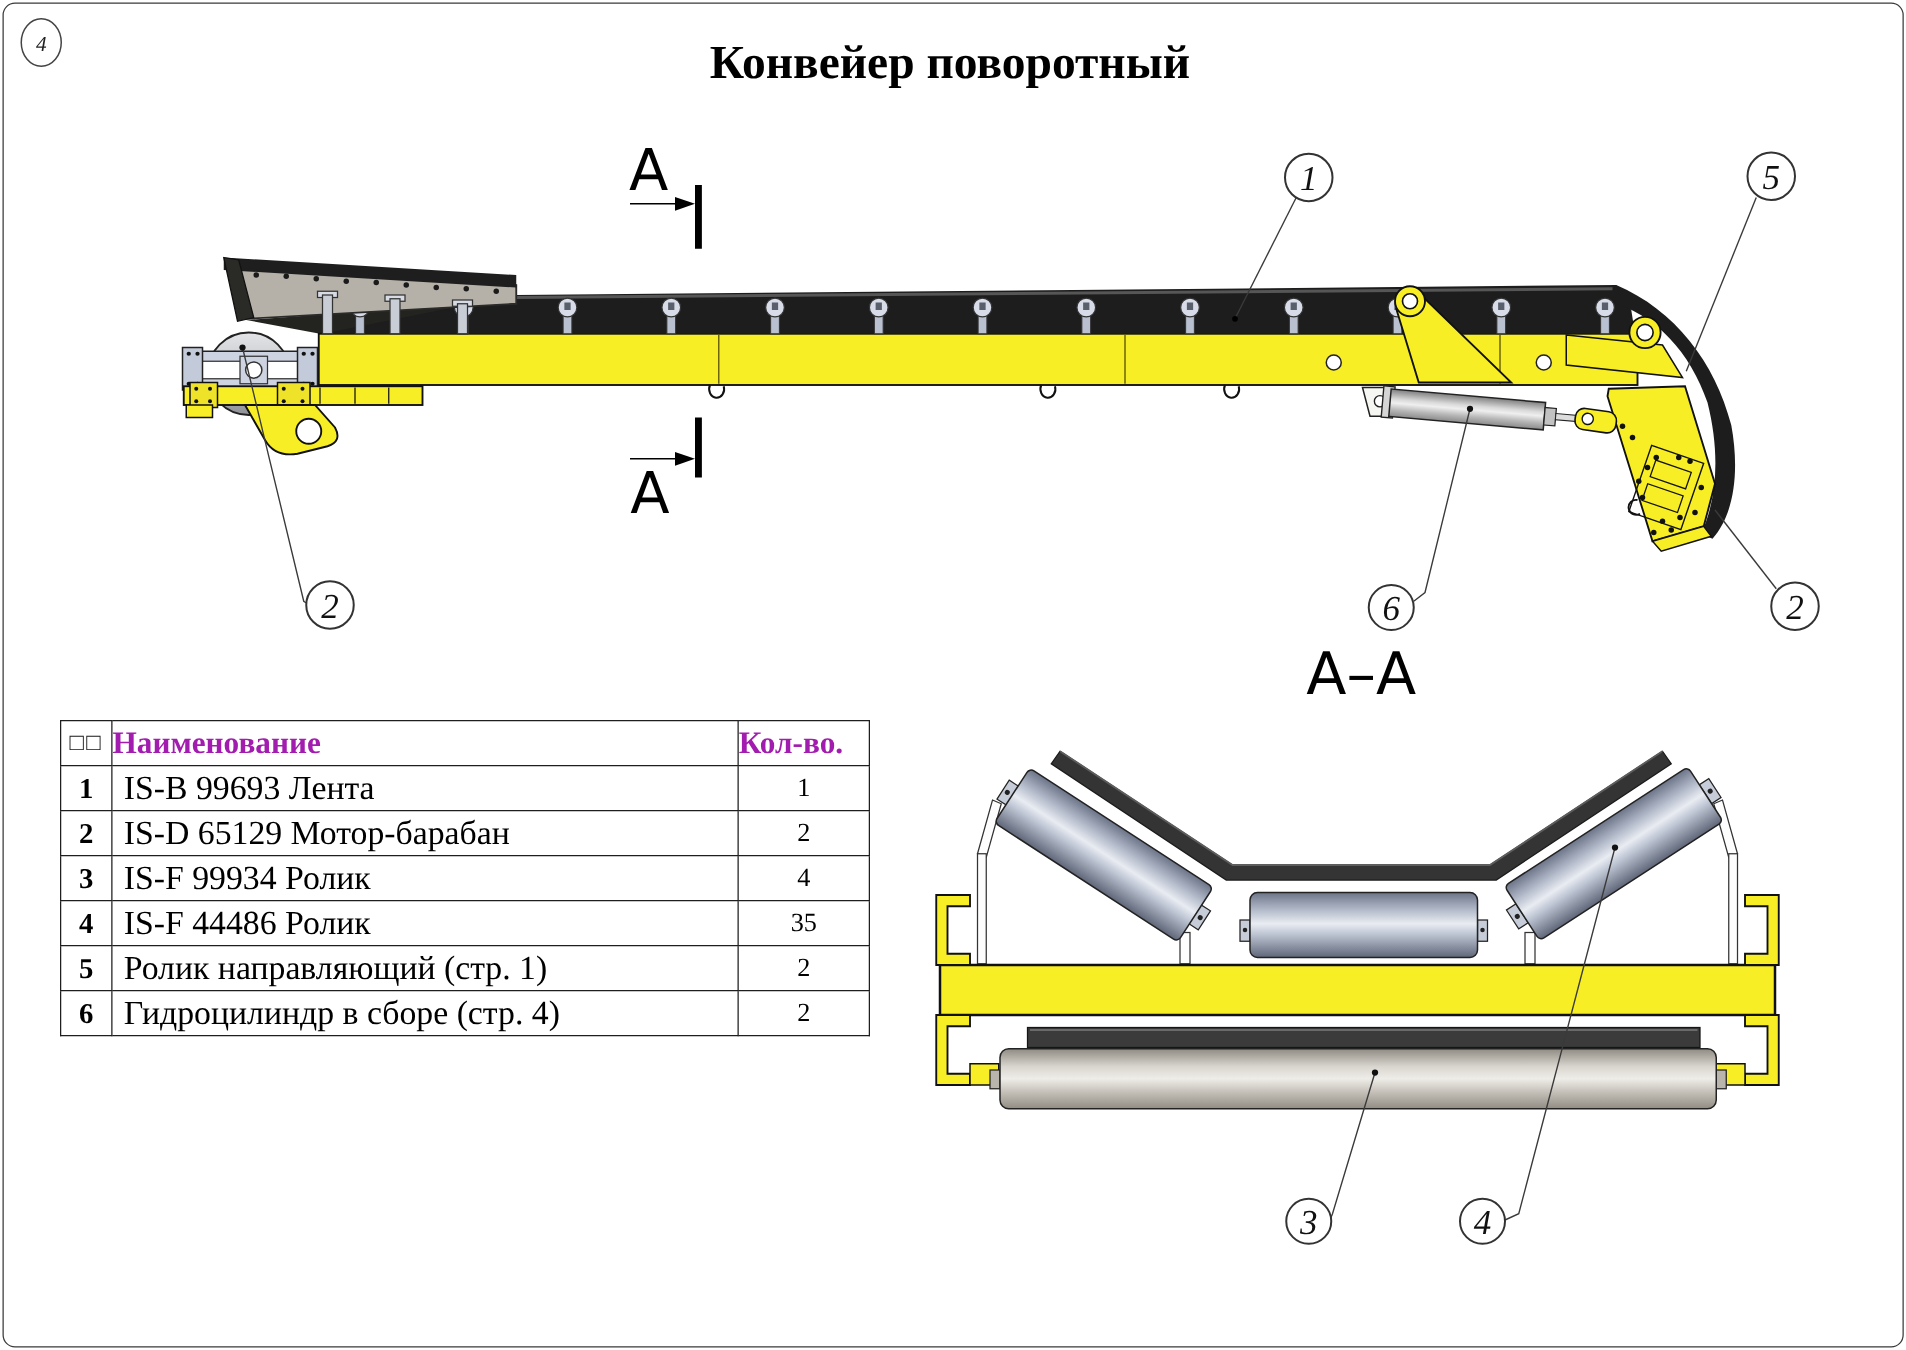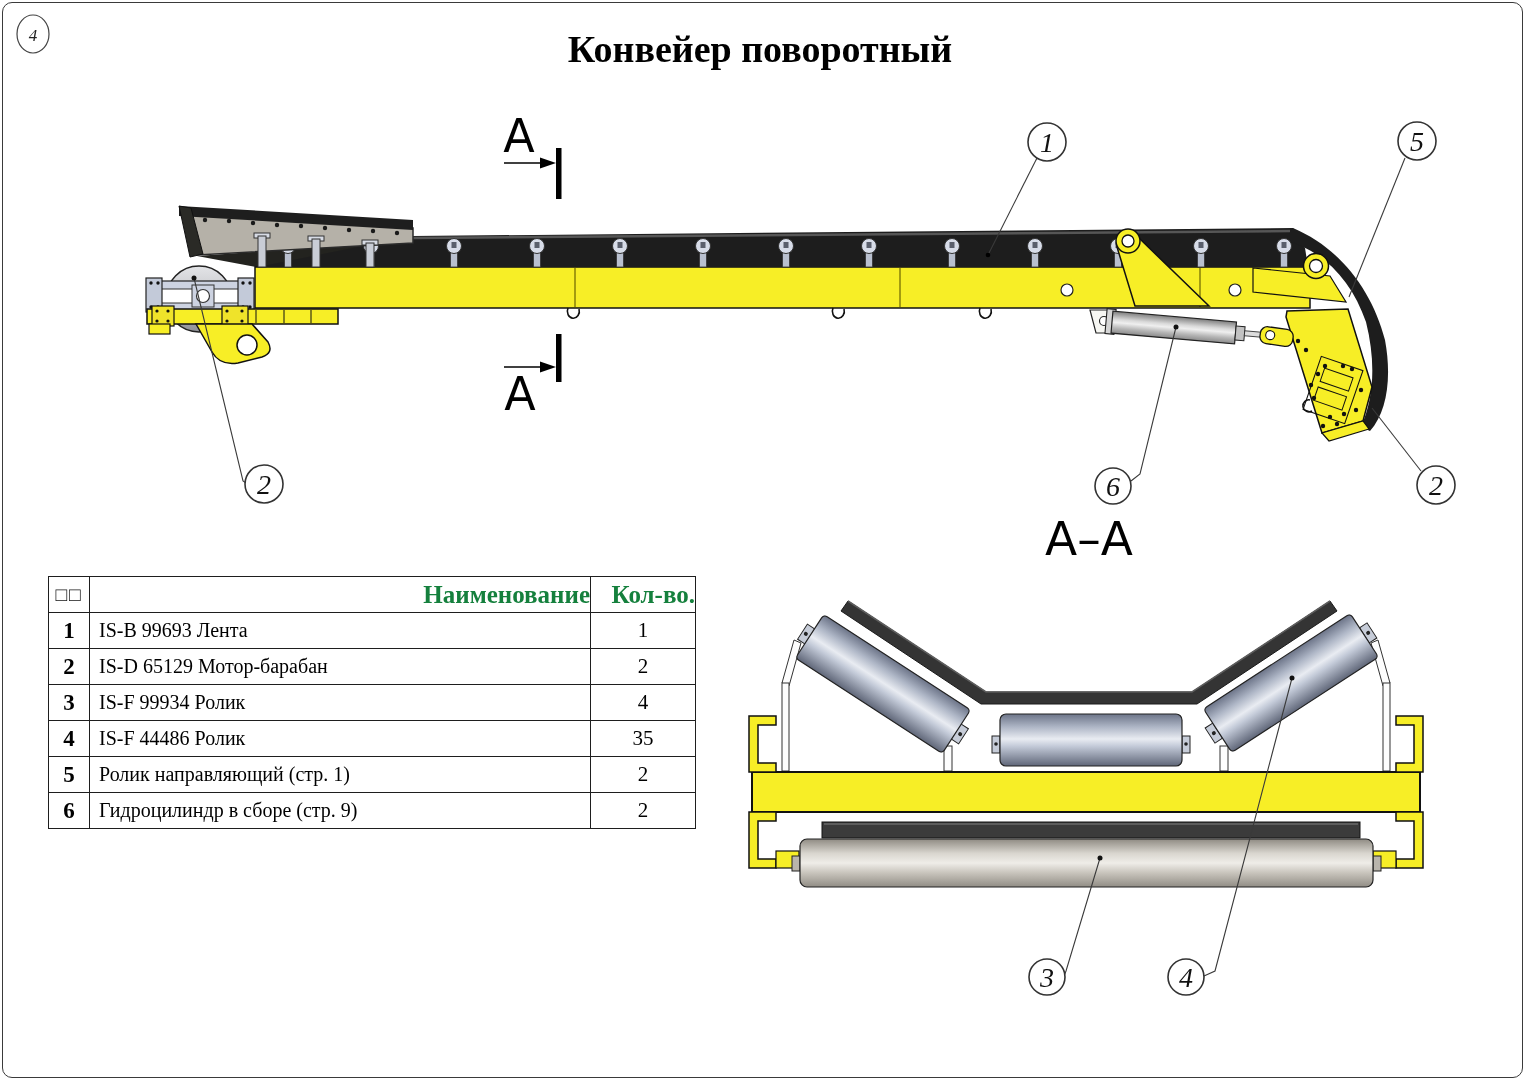--- a/index.html
+++ b/index.html
@@ -11,23 +11,23 @@
   
   #parts-table{position:absolute;left:48px;top:576px;width:644px;border-collapse:collapse;
         table-layout:fixed;background:#fff;}
   #parts-table td,#parts-table th{border:1.4px solid #1e1e1e;padding:0;overflow:hidden;
         white-space:nowrap;}
   #parts-table .col-num{width:40px;}
   #parts-table .col-name{width:500px;}
   #parts-table .col-qty{width:104px;}
   #parts-table tr{height:36px;}
   .th-boxes{font-size:19px;text-align:center;letter-spacing:2px;color:#111;font-weight:400;}
-  .th-name,.th-qty{font-size:25px;font-weight:bold;text-align:right;color:#15803d;}
+  .th-name,.th-qty{font-size:25px;font-weight:bold;text-align:left;color:#a21caf;}
   .cell-num{font-size:23px;font-weight:bold;text-align:center;}
-  .cell-name{font-size:20px;text-align:left;padding-left:9px !important;}
+  .cell-name{font-size:27px;text-align:left;padding-left:9px !important;}
   .cell-qty{font-size:21px;text-align:center;}
   text{font-family:"Liberation Serif","DejaVu Serif",serif;}
   .sans{font-family:"DejaVu Sans","Liberation Sans",sans-serif;}
 </style>
 </head>
 <body>
 
 <div id="page">
   <div id="border-frame"></div>
 
@@ -404,18 +404,18 @@
       <td class="cell-name">IS-F 44486 Ролик</td>
       <td class="cell-qty">35</td>
     </tr>
     <tr>
       <td class="cell-num">5</td>
       <td class="cell-name">Ролик направляющий (стр. 1)</td>
       <td class="cell-qty">2</td>
     </tr>
     <tr>
       <td class="cell-num">6</td>
-      <td class="cell-name">Гидроцилиндр в сборе (стр. 9)</td>
+      <td class="cell-name">Гидроцилиндр в сборе (стр. 4)</td>
       <td class="cell-qty">2</td>
     </tr>
   </tbody>
     </table>
 </div>
 
 </body></html>

